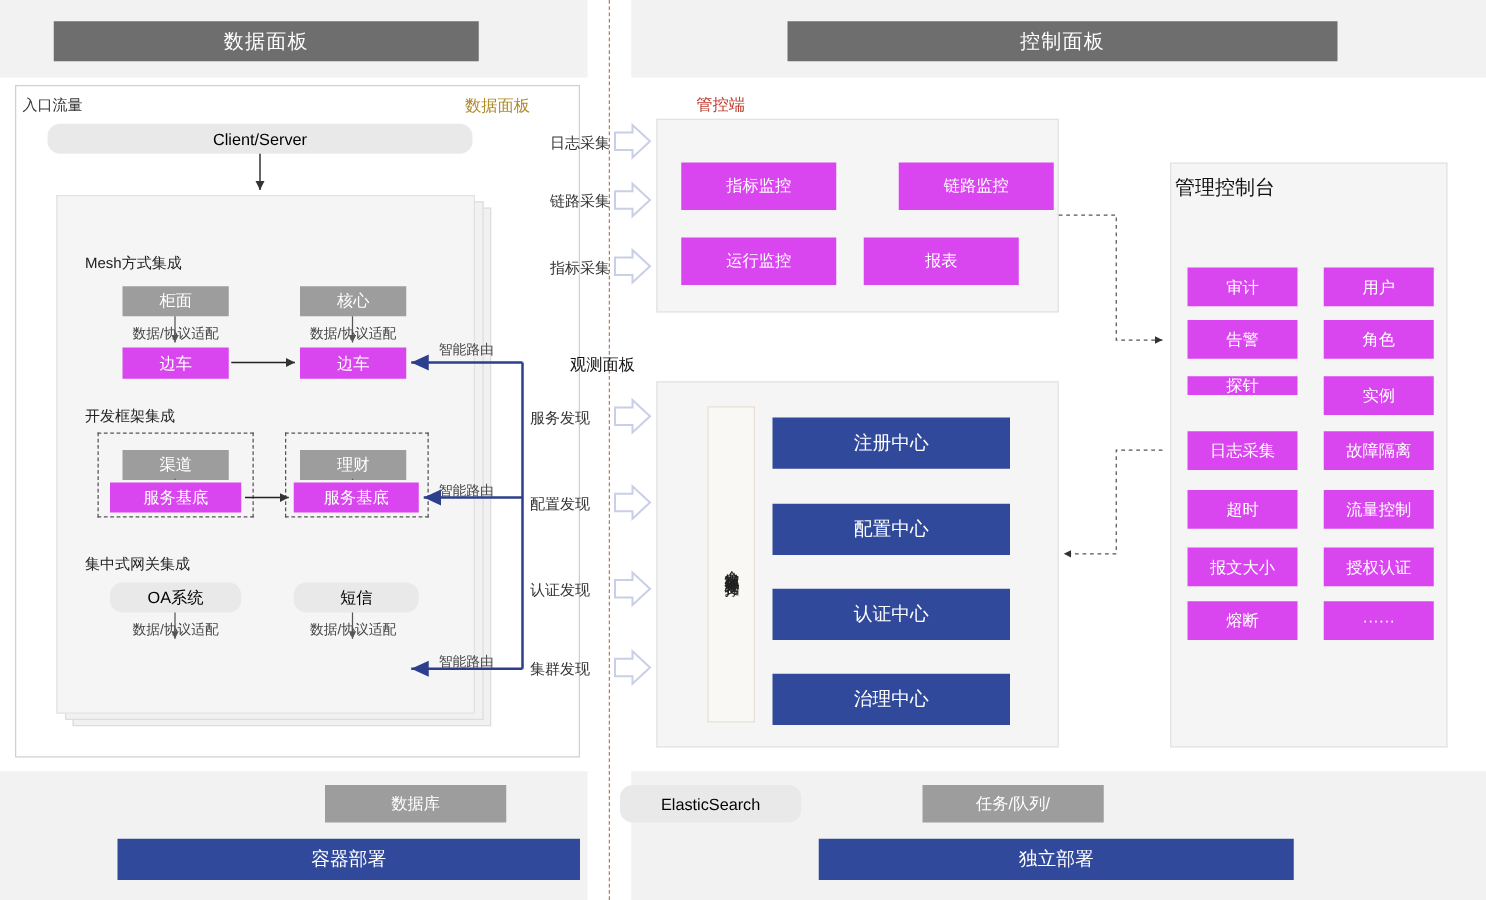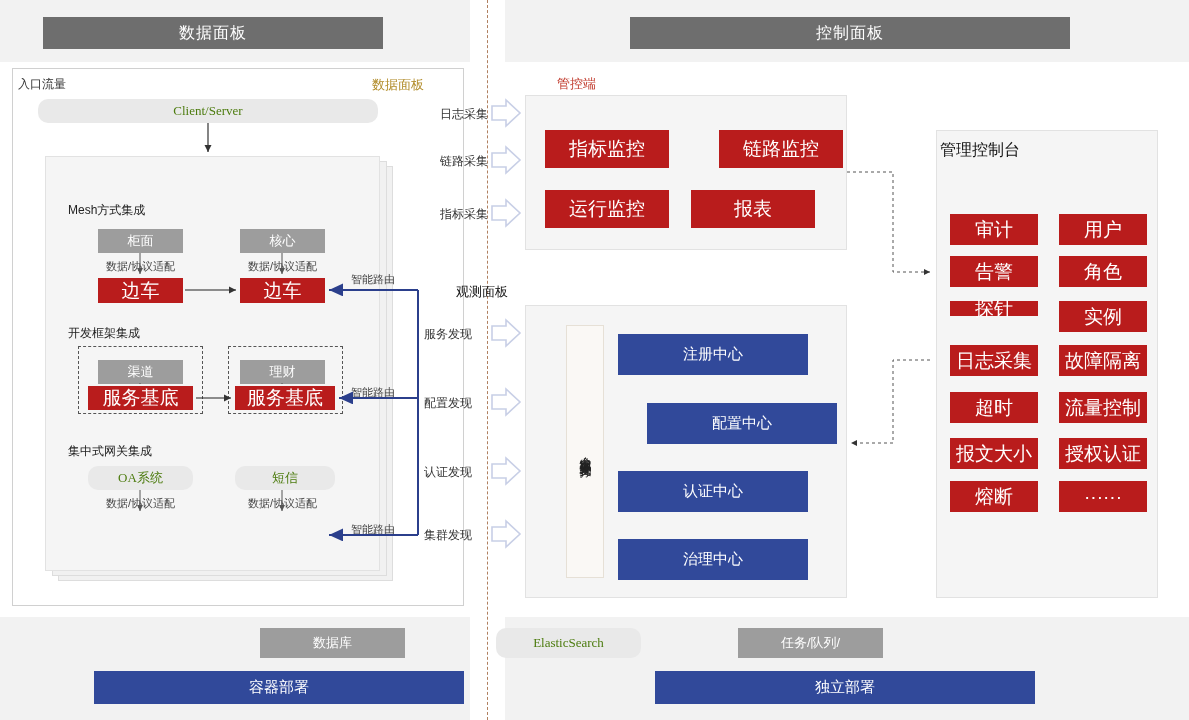--- a/index.html
+++ b/index.html
@@ -34,51 +34,51 @@
   }
   .outline-box {
     border: 1px solid #d0d0d0;
     background: #ffffff;
   }
   .gray-box {
     background: #f5f5f5;
     border: 1px solid #e2e2e2;
   }
   .blue-box {
-    background: #b91c1c;
-    color: #ffffff;
-    display: flex;
-    align-items: center;
-    justify-content: center;
-    font-size: 19px;
+    background: #d946ef;
+    color: #ffffff;
+    display: flex;
+    align-items: center;
+    justify-content: center;
+    font-size: 13px;
   }
   .blue-box-lg {
     background: #31499a;
     color: #ffffff;
     display: flex;
     align-items: center;
     justify-content: center;
     font-size: 15px;
   }
   .gray-chip {
     background: #9d9d9d;
     color: #ffffff;
     display: flex;
     align-items: center;
     justify-content: center;
     font-size: 13px;
   }
   .gray-chip-soft {
     background: #e9e9e9;
-    color: #4d7c0f;
-    display: flex;
-    align-items: center;
-    justify-content: center;
-    font-size: 13px;
-    font-family: Liberation Serif, serif;
+    color: #000000;
+    display: flex;
+    align-items: center;
+    justify-content: center;
+    font-size: 13px;
+    font-family: Liberation Sans, sans-serif;
     border-radius: 10px;
   }
   .label-text {
     font-size: 12px;
     color: #333333;
   }
   .label-orange {
     font-size: 13px;
     color: #b08a26;
   }
@@ -185,21 +185,21 @@
 
   <div class="abs gray-box" style="left:525px;top:95px;width:322px;height:155px;"></div>
   <div class="abs blue-box" style="left:545px;top:130px;width:124px;height:38px;">指标监控</div>
   <div class="abs blue-box" style="left:691px;top:130px;width:124px;height:38px;margin-left:28px;">链路监控</div>
   <div class="abs blue-box" style="left:545px;top:190px;width:124px;height:38px;">运行监控</div>
   <div class="abs blue-box" style="left:691px;top:190px;width:124px;height:38px;">报表</div>
 
   <div class="abs gray-box" style="left:525px;top:305px;width:322px;height:293px;"></div>
   <div class="abs vert-text" style="left:566px;top:325px;width:38px;height:253px;background:#faf8f5;border:1px solid #e6e0d6;">企业级微服务架构支撑</div>
   <div class="abs blue-box-lg" style="left:618px;top:334px;width:190px;height:41px;">注册中心</div>
-  <div class="abs blue-box-lg" style="left:618px;top:403px;width:190px;height:41px;margin-left:29px;">配置中心</div>
+  <div class="abs blue-box-lg" style="left:618px;top:403px;width:190px;height:41px;">配置中心</div>
   <div class="abs blue-box-lg" style="left:618px;top:471px;width:190px;height:41px;">认证中心</div>
   <div class="abs blue-box-lg" style="left:618px;top:539px;width:190px;height:41px;">治理中心</div>
 
   <div class="abs gray-box" style="left:936px;top:130px;width:222px;height:468px;"></div>
   <div class="abs" style="left:940px;top:140px;font-size:16px;color:#111111;">管理控制台</div>
 
   <div class="abs blue-box" style="left:950px;top:214px;width:88px;height:31px;">审计</div>
   <div class="abs blue-box" style="left:1059px;top:214px;width:88px;height:31px;">用户</div>
   <div class="abs blue-box" style="left:950px;top:256px;width:88px;height:31px;">告警</div>
   <div class="abs blue-box" style="left:1059px;top:256px;width:88px;height:31px;">角色</div>

